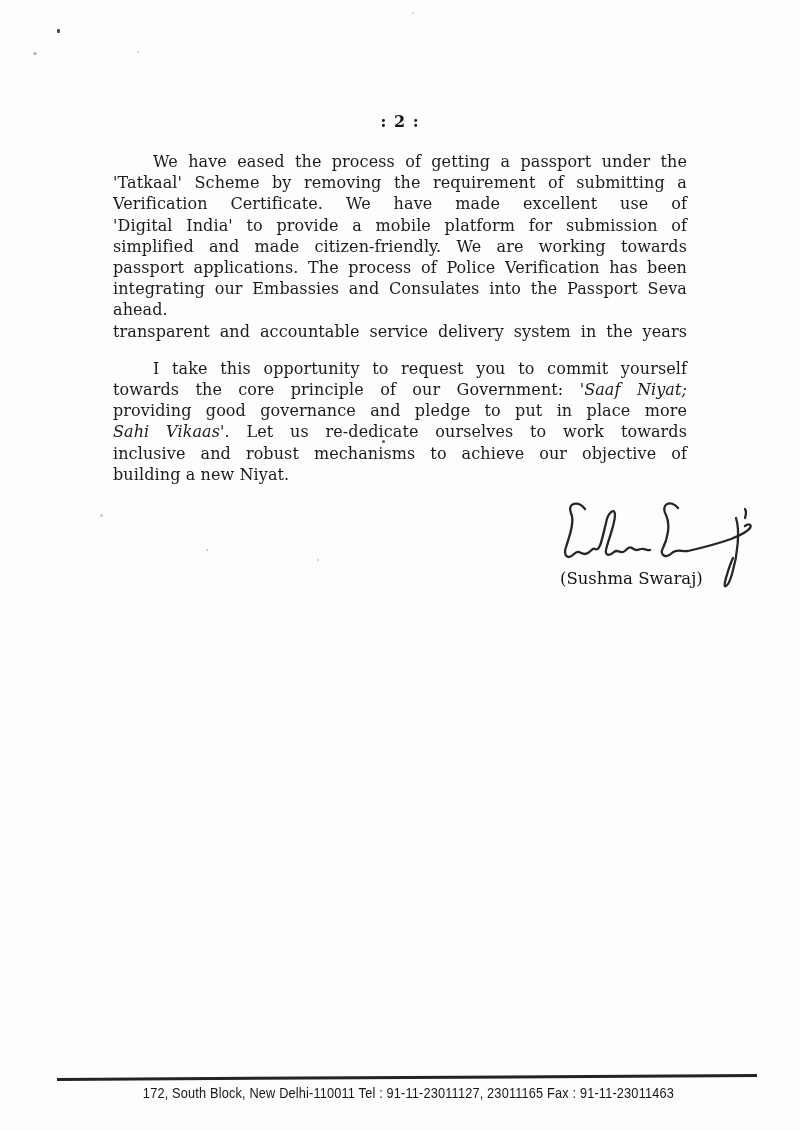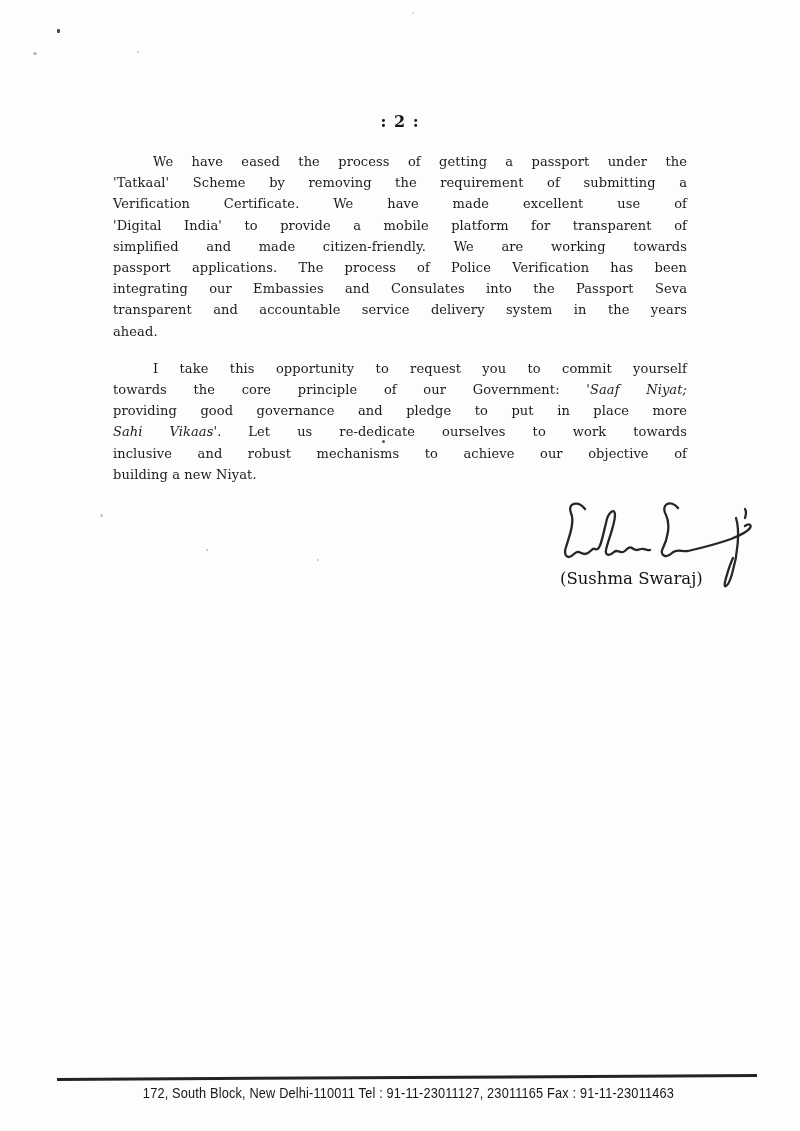--- a/index.html
+++ b/index.html
@@ -25,21 +25,21 @@
     font-size: 16px;
     font-weight: bold;
     letter-spacing: 1px;
     color: #161616;
   }
   .letter-body {
     position: absolute;
     top: 151px;
     left: 113px;
     width: 574px;
-    font-size: 13px;
+    font-size: 16px;
     line-height: 21.2px;
     letter-spacing: 0.1px;
   }
   .para { margin: 0 0 16px 0; }
   .line {
     text-align: justify;
     text-align-last: justify;
     white-space: normal;
   }
   .line.noj { text-align-last: left; }
@@ -110,26 +110,26 @@
 
 <div class="page">
 
   <div class="page-number">: 2 :</div>
 
   <div class="letter-body">
       <div class="para">
         <div class="line ind"><span>We have eased the process of getting a passport under the</span></div>
         <div class="line"><span>'Tatkaal' Scheme by removing the requirement of submitting a</span></div>
         <div class="line"><span>Verification Certificate. We have made excellent use of</span></div>
-        <div class="line"><span>'Digital India' to provide a mobile platform for transparent of</span></div>
+        <div class="line"><span>'Digital India' to provide a mobile platform for submission of</span></div>
         <div class="line"><span>simplified and made citizen-friendly. We are working towards</span></div>
         <div class="line"><span>passport applications. The process of Police Verification has been</span></div>
         <div class="line"><span>integrating our Embassies and Consulates into the Passport Seva</span></div>
+        <div class="line noj"><span>ahead.</span></div>
         <div class="line"><span>transparent and accountable service delivery system in the years</span></div>
-        <div class="line noj"><span>ahead.</span></div>
       </div>
       <div class="para">
         <div class="line ind"><span>I take this opportunity to request you to commit yourself</span></div>
         <div class="line"><span>towards the core principle of our Government: </span><span class="it">'Saaf Niyat;</span></div>
         <div class="line"><span>providing good governance and pledge to put in place more</span></div>
         <div class="line"><span class="it">Sahi Vikaas'</span><span>. Let us re-dedicate ourselves to work towards</span></div>
         <div class="line"><span>inclusive and robust mechanisms to achieve our objective of</span></div>
         <div class="line noj"><span>building a new Niyat.</span></div>
       </div>
     </div>

